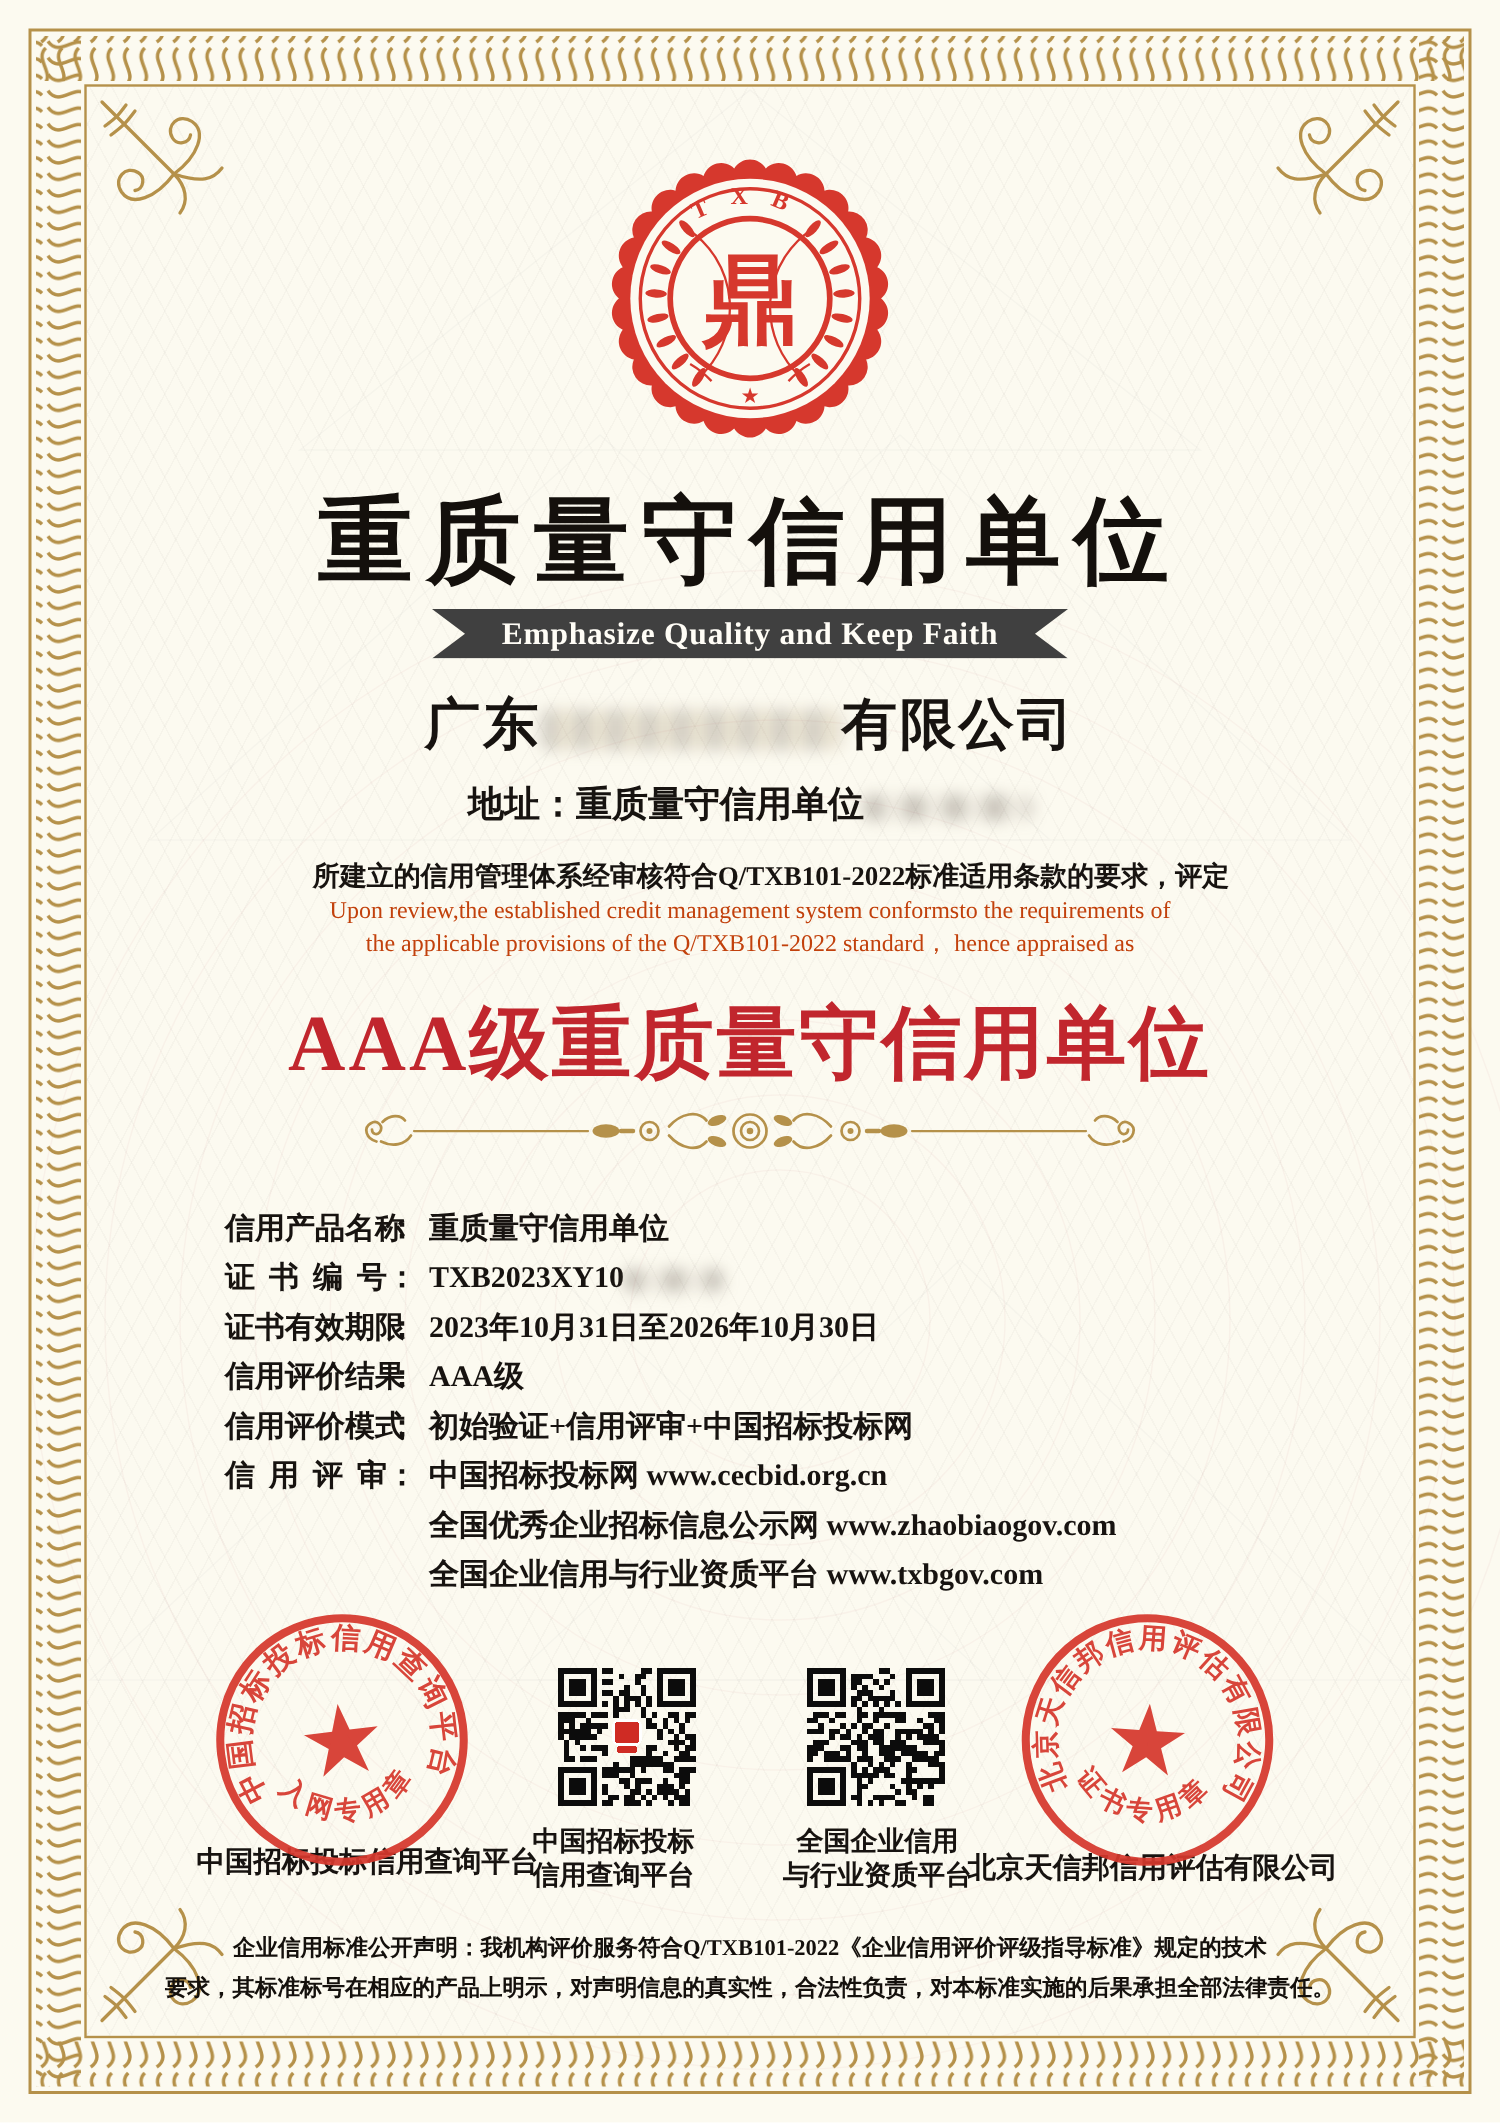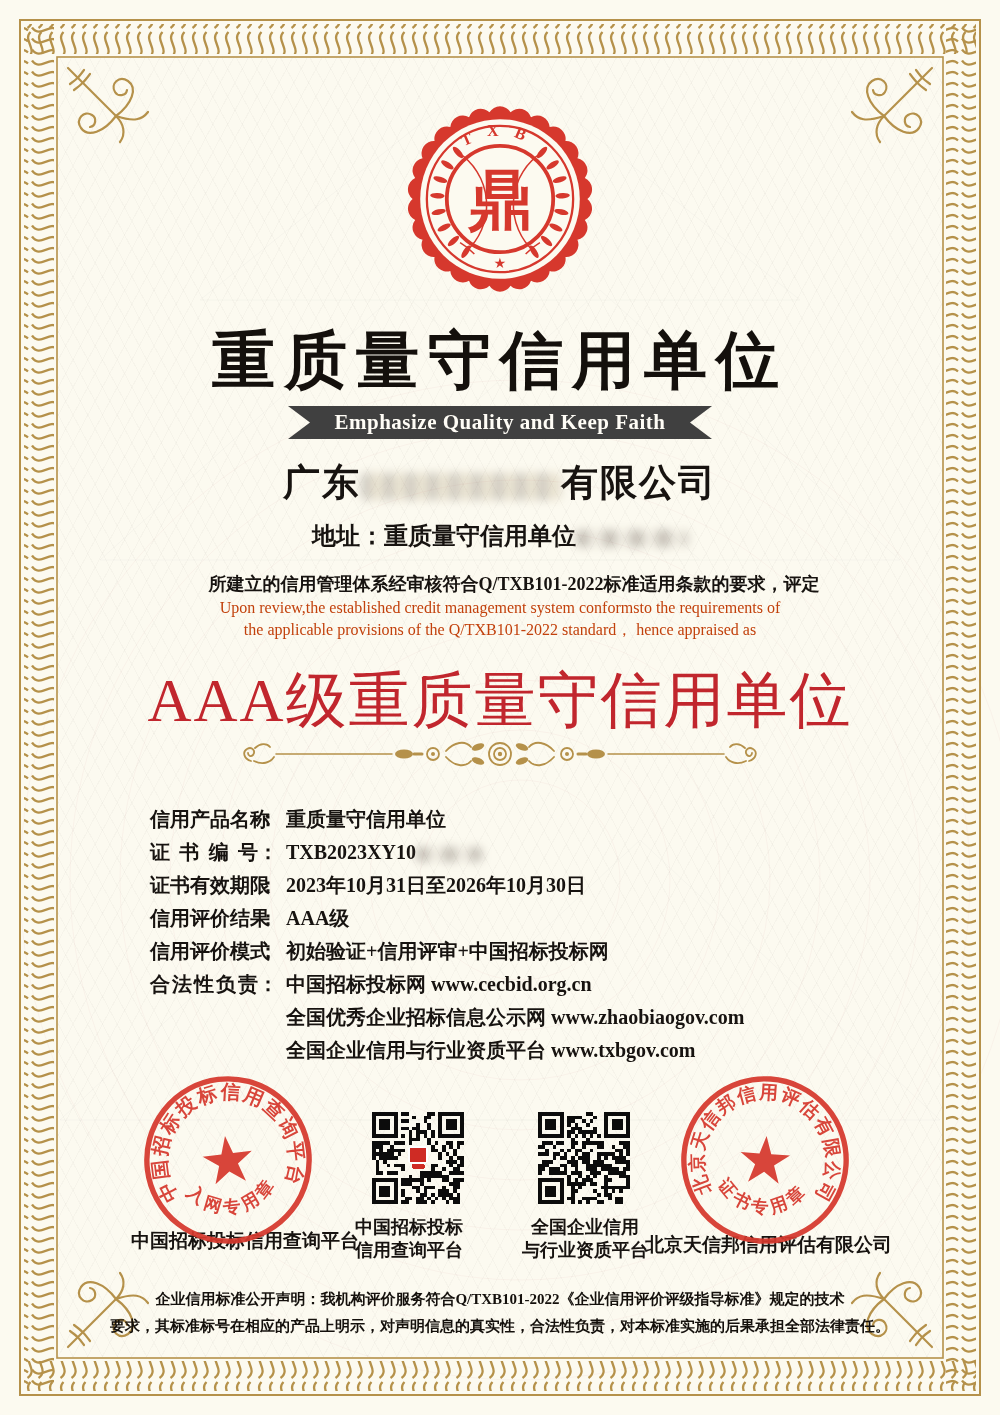--- a/index.html
+++ b/index.html
@@ -32,21 +32,21 @@
   .company{left:0;top:458px;width:100%;text-align:center;font-size:37px;font-weight:700;letter-spacing:2px;white-space:nowrap;}
   .addr{left:0;top:520px;width:100%;text-align:center;font-size:24px;font-weight:700;white-space:nowrap;}
   .smudge{display:inline-block;vertical-align:middle;height:.72em;border-radius:5px;
     background:repeating-linear-gradient(90deg, rgba(110,100,92,.38) 0 13px, rgba(140,125,110,.10) 13px 27px);
     filter:blur(5px);}
   .smudge.gold{background:repeating-linear-gradient(90deg, rgba(110,100,92,.30) 0 11px, rgba(170,140,80,.18) 11px 22px);}
 
   .stmt-zh{left:0;top:572px;width:100%;text-align:center;font-size:18px;font-weight:700;padding-left:14px;}
   .stmt-en{left:0;top:597px;width:100%;text-align:center;font-size:16px;color:#c2410c;line-height:22px;}
 
-  .grade{left:0;top:660px;width:100%;text-align:center;font-size:61px;font-weight:400;
+  .grade{left:0;top:660px;width:100%;text-align:center;font-size:53px;font-weight:700;
     color:#c1262d;letter-spacing:2px;}
   .divider{left:240px;top:738px;width:520px;height:32px;}
 
   .details{left:150px;top:803px;width:720px;font-size:20px;font-weight:700;}
   .detail-row{height:33px;line-height:33px;white-space:nowrap;}
   .dlabel{display:inline-block;width:108px;text-align:justify;text-align-last:justify;}
   .dcolon{display:inline-block;width:20px;text-align:center;}
   .dvalue{margin-left:8px;}
   .extra-line{height:33px;line-height:33px;margin-left:136px;white-space:nowrap;}
 
@@ -215,21 +215,21 @@
       <div class="detail-row">
         <span class="dlabel">证书有效期限</span><span class="dcolon">：</span><span class="dvalue">2023年10月31日至2026年10月30日</span>
       </div>
       <div class="detail-row">
         <span class="dlabel">信用评价结果</span><span class="dcolon">：</span><span class="dvalue">AAA级</span>
       </div>
       <div class="detail-row">
         <span class="dlabel">信用评价模式</span><span class="dcolon">：</span><span class="dvalue">初始验证+信用评审+中国招标投标网</span>
       </div>
       <div class="detail-row">
-        <span class="dlabel">合法性负责</span><span class="dcolon">：</span><span class="dvalue">中国招标投标网 www.cecbid.org.cn</span>
+        <span class="dlabel">信用评审</span><span class="dcolon">：</span><span class="dvalue">中国招标投标网 www.cecbid.org.cn</span>
       </div>
       <div class="extra-line">全国优秀企业招标信息公示网 www.zhaobiaogov.com</div>
       <div class="extra-line">全国企业信用与行业资质平台 www.txbgov.com</div>
     </div>
 
     <svg class="abs stamp stamp-left" viewBox="0 0 180 180">
       <circle cx="90" cy="90" r="83" fill="none" stroke="#d6382d" stroke-width="5.5"></circle>
       <path id="stL-top" d="M38.4,126.2 A63,63 0 1 1 141.6,126.2" fill="none"></path>
       <text font-size="20" font-weight="bold" fill="#d6382d" letter-spacing="2" text-anchor="middle">
         <textPath href="#stL-top" startOffset="50%">中国招标投标信用查询平台</textPath>

